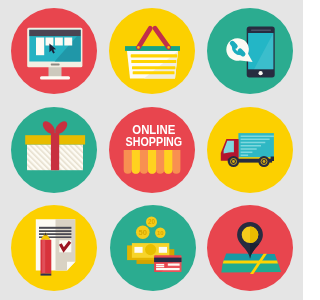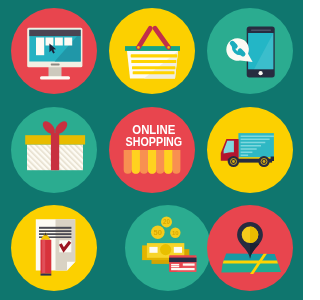--- a/index.html
+++ b/index.html
@@ -1,21 +1,21 @@
 <!DOCTYPE html>
 <html><head>
 <meta charset="utf-8">
 <style>
   html,body{margin:0;padding:0;background:#ffffff;}
   body{width:303px;height:300px;overflow:hidden;font-family:"Liberation Sans",sans-serif;}
-  .grid{position:relative;width:303px;height:300px;background:#0f766e;}
+  .grid{position:relative;width:303px;height:300px;background:#e5e5e5;}
   .cell{position:absolute;width:101px;height:100px;}
   .c00{left:0;top:0}.c01{left:98px;top:0}.c02{left:196px;top:0}
   .c10{left:0;top:99px}.c11{left:98px;top:99px}.c12{left:196px;top:99px}
-  .c20{left:0;top:197px}.c21{left:114px;top:197px}.c22{left:196px;top:197px}
+  .c20{left:0;top:197px}.c21{left:99px;top:197px}.c22{left:196px;top:197px}
   svg{display:block;position:absolute;left:0;top:0}
   .signtext{font-family:"Liberation Sans",sans-serif;font-weight:700;fill:#fff;text-anchor:middle;}
 </style>
 </head>
 <body>
 
 <div class="grid">
 
   <div class="cell c00">
     <svg width="101" height="100" viewBox="0 0 101 100">

